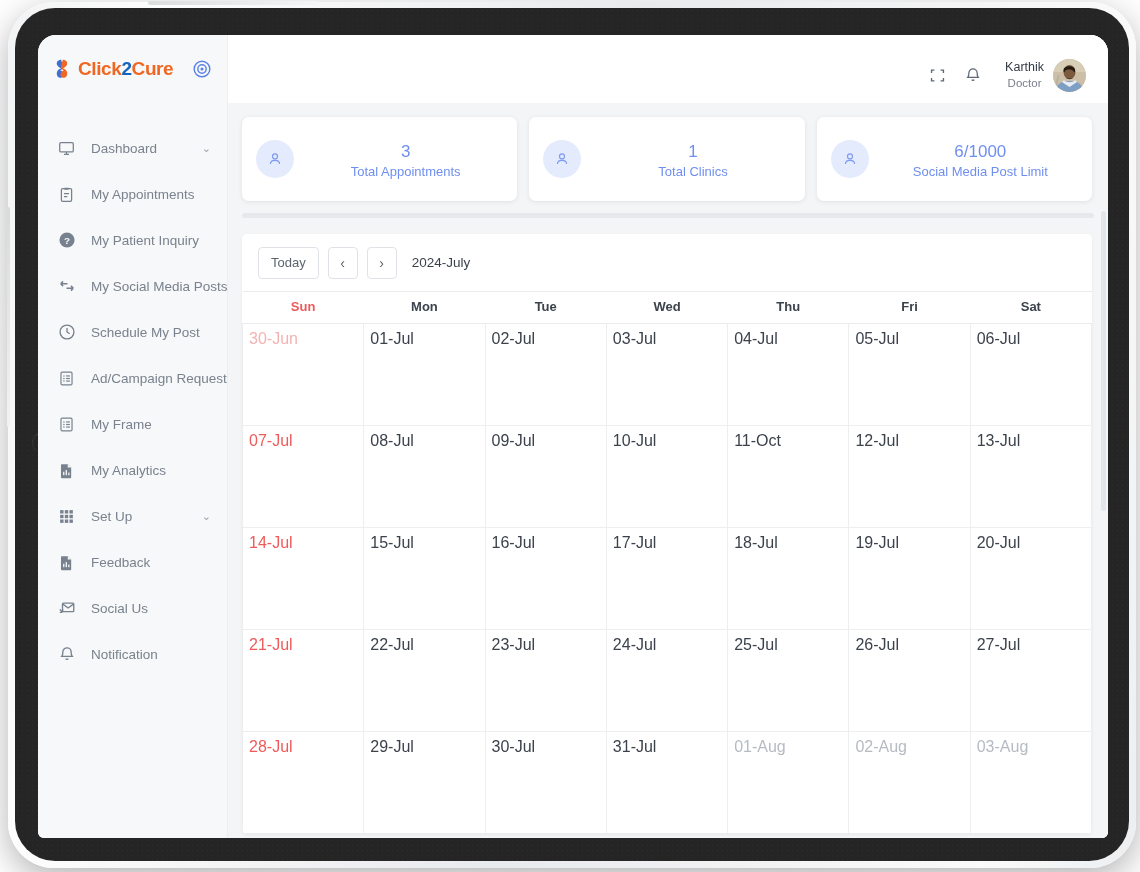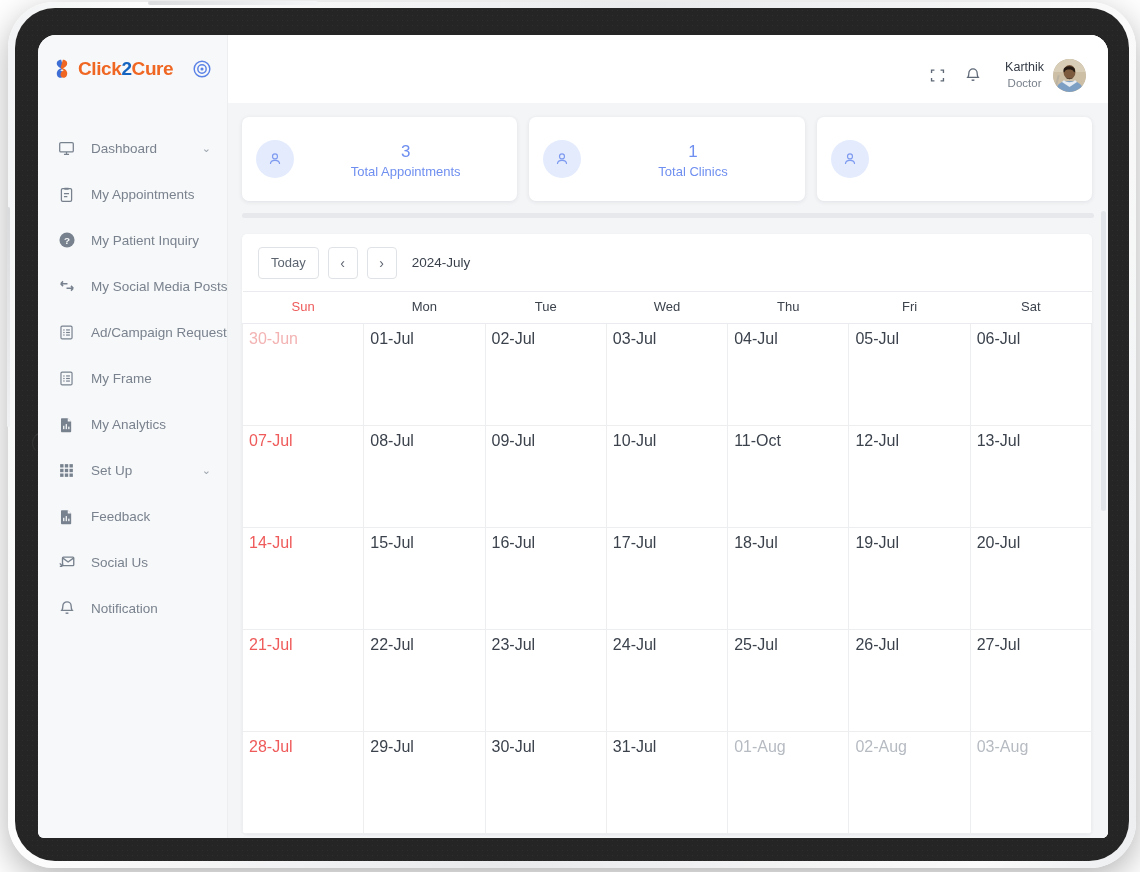--- a/index.html
+++ b/index.html
@@ -250,21 +250,21 @@
     font-size: 13.5px;
     color: #3b424c;
     margin-left: 6px;
   }
   table.calendar {
     width: 100%;
     border-collapse: collapse;
     table-layout: fixed;
   }
   table.calendar th {
-    font-weight: normal;
+    font-weight: bold;
     font-size: 13px;
     color: #3c434d;
     text-align: center;
     padding: 7px 0 9px 0;
     border-top: 1px solid #e9ebee;
     border-bottom: 1px solid #e9ebee;
   }
   table.calendar th.sunday { color: #ee5a5a; }
   table.calendar td {
     border: 1px solid #eceef0;
@@ -355,20 +355,29 @@
         <div class="nav-item">
           <span class="nav-icon">
             <svg viewBox="0 0 20 20" width="18" height="18" fill="none" stroke="currentColor" stroke-width="1.7">
               <path d="M3 7.5h7.5M3 7.5l2.6-2.6M3 7.5l2.6 2.6"></path>
               <path d="M17 12.5H9.5M17 12.5l-2.6-2.6M17 12.5l-2.6 2.6"></path>
             </svg>
           </span>
           <span class="nav-label">My Social Media Posts</span>
         </div>
 
+        <div class="nav-item">
+          <span class="nav-icon">
+            <svg viewBox="0 0 20 20" width="18" height="18" fill="none" stroke="currentColor" stroke-width="1.5">
+              <circle cx="10" cy="10" r="7.7"></circle>
+                <path d="M10 5.6V10l3 1.9"></path>
+            </svg>
+          </span>
+          <span class="nav-label">Schedule My Post</span>
+        </div>
 
         <div class="nav-item">
           <span class="nav-icon">
             <svg viewBox="0 0 20 20" width="17" height="17" fill="none" stroke="currentColor" stroke-width="1.4">
               <rect x="3.5" y="2.5" width="13" height="15" rx="1.4"></rect>
               <circle cx="7" cy="7" r="0.9" fill="currentColor" stroke="none"></circle>
                 <path d="M9.5 7h4.5"></path>
               <circle cx="7" cy="10" r="0.9" fill="currentColor" stroke="none"></circle>
                 <path d="M9.5 10h4.5"></path>
               <circle cx="7" cy="13" r="0.9" fill="currentColor" stroke="none"></circle>
@@ -531,20 +540,24 @@
               <span class="stat-label">Total Clinics</span>
             </span>
           </div>
 
           <div class="stat-card">
             <span class="stat-avatar">
               <svg viewBox="0 0 20 20" width="16" height="16" fill="none" stroke="currentColor" stroke-width="1.5">
                 <circle cx="10" cy="6.8" r="3.1"></circle>
                   <path d="M4.3 16.2c0-3.2 2.6-4.6 5.7-4.6s5.7 1.4 5.7 4.6"></path>
               </svg>
+            </span>
+            <span class="stat-texts">
+              <span class="stat-value">6/1000</span>
+              <span class="stat-label">Social Media Post Limit</span>
             </span>
           </div>
 
         </div>
 
         <div class="hstrip-scrollbar"></div>
 
         <div class="calendar-panel">
           <div class="cal-toolbar">
             <button class="cal-btn">Today</button>

